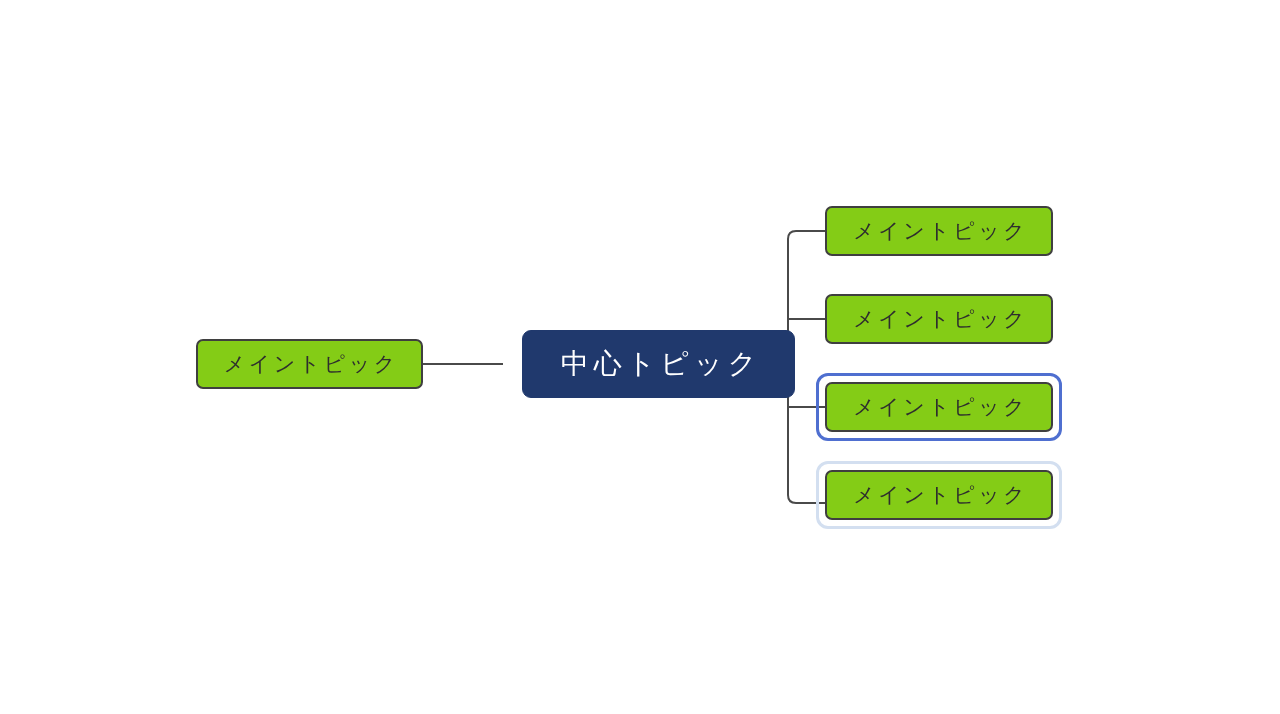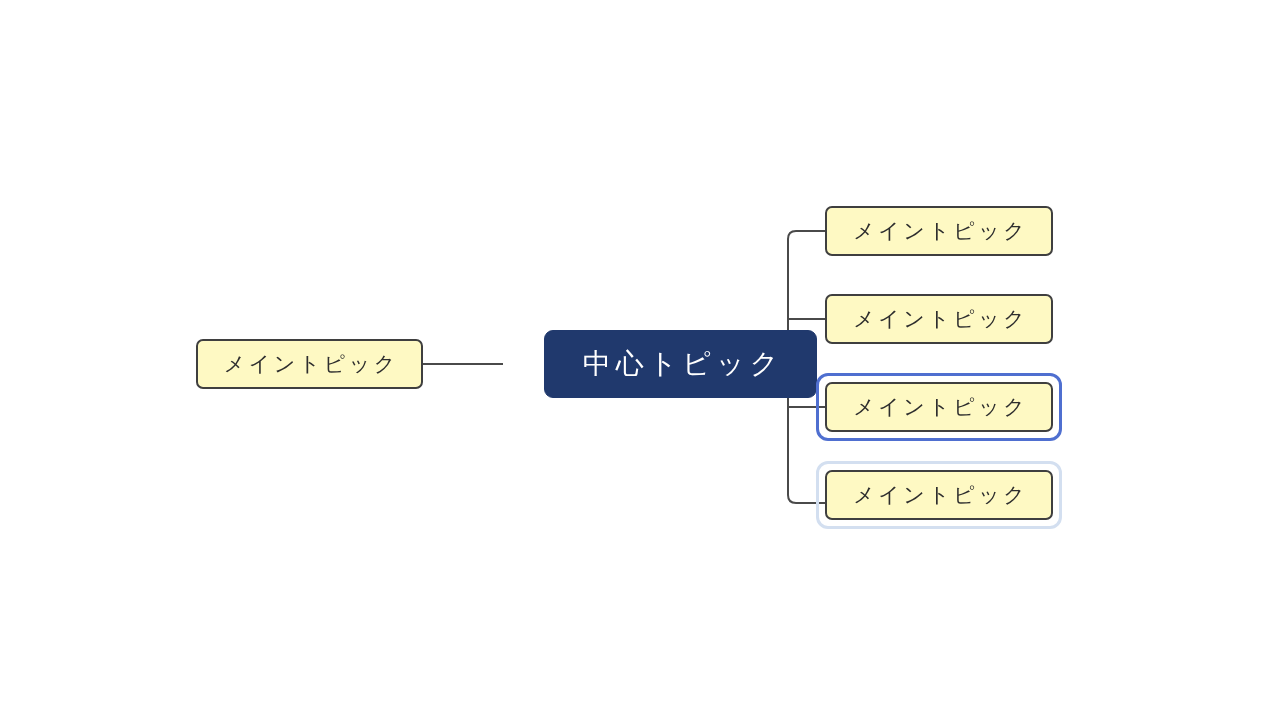--- a/index.html
+++ b/index.html
@@ -41,21 +41,21 @@
     z-index: 3;
   }
 
   .node-box {
     box-sizing: border-box;
     width: 100%;
     height: 100%;
     display: flex;
     align-items: center;
     justify-content: center;
-    background: #fef9c3;
+    background: #84cc16;
     border: 2px solid #3f3f3f;
     border-radius: 7px;
   }
 
   .node-label {
     font-size: 21px;
     line-height: 1;
     color: #2e2e2e;
     letter-spacing: 3.5px;
     text-indent: 3.5px;
@@ -122,21 +122,21 @@
 
     <path d="M 788 495 Q 788 495 788 495 Q 788 503 796 503 L 825 503" stroke="#4a4a4a" stroke-width="2" fill="none"></path>
   </svg>
 
   <div class="node" style="left:196px; top:339px; width:227px; height:50px;">
     <div class="node-box">
       <span class="node-label">メイントピック</span>
     </div>
   </div>
 
-  <div class="node node-central" style="left:525px; top:330px; width:292px; height:68px;padding-left:19px;">
+  <div class="node node-central" style="left:503px; top:330px; width:292px; height:68px;padding-left:19px;">
     <div class="node-box">
       <span class="node-label">中心トピック</span>
     </div>
   </div>
 
   <div class="node" style="left:825px; top:206px; width:228px; height:50px;">
     <div class="node-box">
       <span class="node-label">メイントピック</span>
     </div>
   </div>

